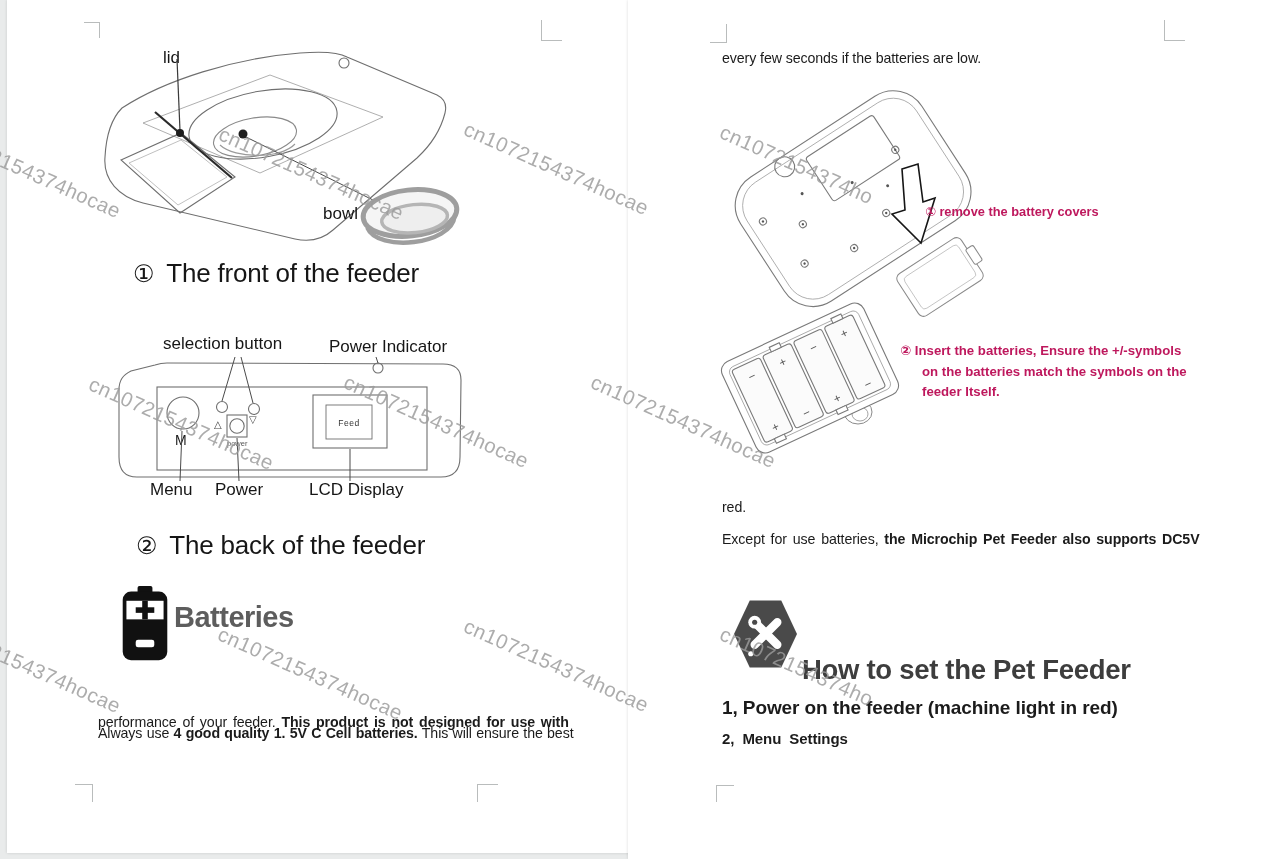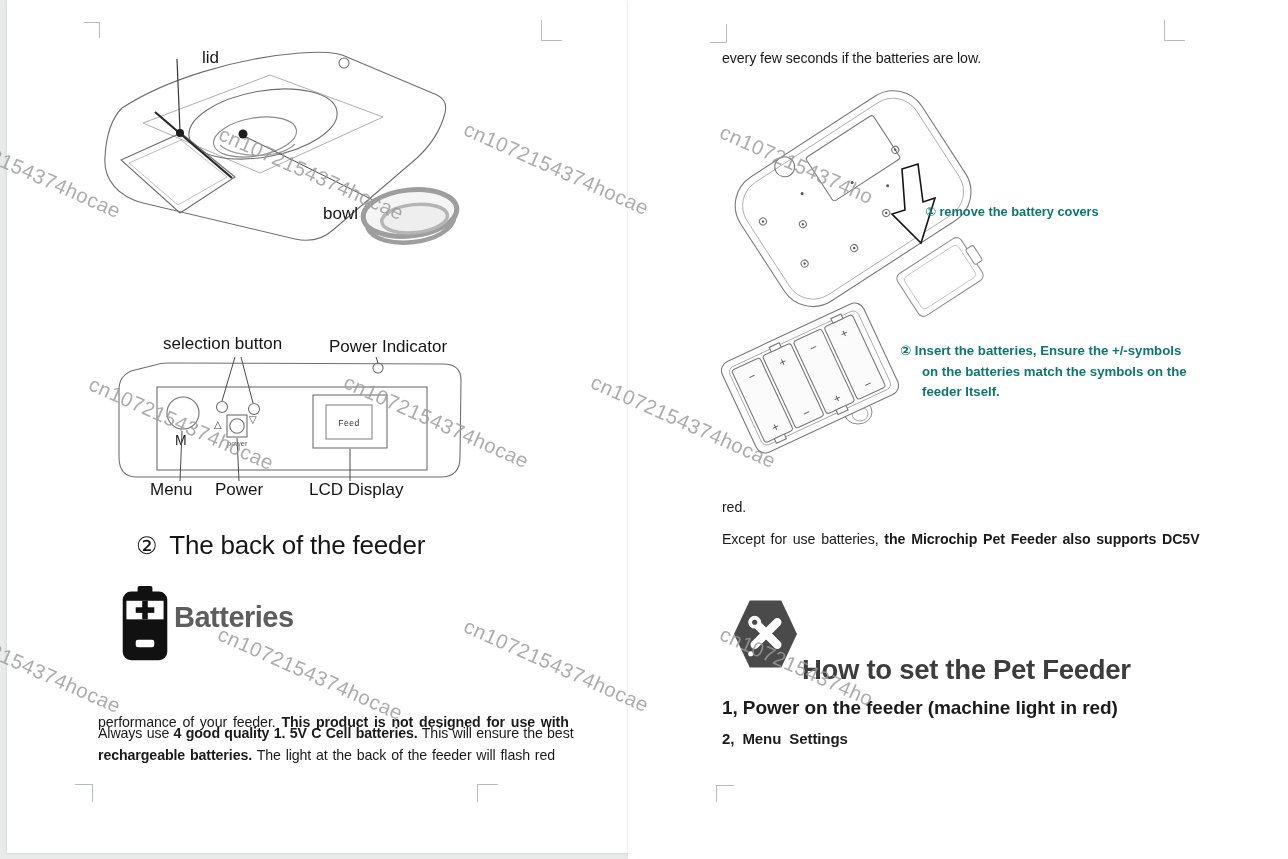--- a/index.html
+++ b/index.html
@@ -9,21 +9,21 @@
   #page-left{left:7px;width:633px;height:853px;}
   #page-right{left:628px;width:700px;height:859px;}
   .lbl{position:absolute;font-size:17px;color:#161616;white-space:nowrap;}
   .caption{position:absolute;font-size:26px;color:#161616;white-space:nowrap;letter-spacing:-0.2px;}
   .caption .num{font-size:24px;margin-right:12px;}
   .body-line{position:absolute;font-size:14.2px;letter-spacing:-0.1px;color:#1b1b1b;white-space:pre;}
   .b{font-weight:700;}
   .ws05{word-spacing:0.5px;} .ws1{word-spacing:1px;} .ws2{word-spacing:2px;}
   .ws25{word-spacing:2.5px;} .ws3{word-spacing:3px;}
   .bold-line{font-weight:700;}
-  .step-text{position:absolute;font-size:13.2px;font-weight:700;color:#0f766e;white-space:nowrap;}
+  .step-text{position:absolute;font-size:13.2px;font-weight:700;color:#be185d;white-space:nowrap;}
   .step2 div+div{padding-left:22px;}
   .step2 div{line-height:20.5px;}
   .wm{position:absolute;transform:rotate(24deg);transform-origin:0 0;white-space:nowrap;
       font-size:20.5px;color:#9b9b9b;opacity:.82;letter-spacing:0.5px;pointer-events:none;z-index:40;}
   .cropmark{position:absolute;z-index:5;}
   .cm-tr{border-top:1px solid #b9bcbc;border-right:1px solid #b9bcbc;}
   .cm-lb{border-left:1px solid #b9bcbc;border-bottom:1px solid #b9bcbc;}
   .cm-tl{border-top:1px solid #b9bcbc;border-left:1px solid #b9bcbc;}
   .cm-rb{border-right:1px solid #b9bcbc;border-bottom:1px solid #b9bcbc;}
   .heading-batteries{position:absolute;font-size:29px;font-weight:700;color:#5d5d5d;letter-spacing:-0.5px;}
@@ -36,21 +36,21 @@
 
 <div id="canvas">
 
   <div class="page" id="page-left">
 
     <div class="cropmark cm-tr" style="left:77px;top:22px;width:15px;height:15px;"></div>
     <div class="cropmark cm-lb" style="left:534px;top:20px;width:20px;height:20px;"></div>
     <div class="cropmark cm-tr" style="left:68px;top:784px;width:17px;height:17px;"></div>
     <div class="cropmark cm-tl" style="left:470px;top:784px;width:20px;height:17px;"></div>
 
-    <div class="lbl" style="left:156px;top:48px;margin-left:39px;">lid</div>
+    <div class="lbl" style="left:156px;top:48px;">lid</div>
     <svg style="left:78px;top:45px;" width="390" height="215" viewBox="0 0 390 215">
       <g stroke="#6f6f6f" stroke-width="1.1" fill="none">
         <path d="M 37,63 C 80,35 150,13 215,8 C 240,6 255,8 262,12 L 352,50 C 360,54 362,60 360,68 C 356,84 346,100 332,113 L 248,185 C 238,194 224,197 210,194 L 58,158 C 34,152 18,135 20,112 C 21,93 26,74 37,63 Z"></path>
         <path d="M 58,78 L 185,30 L 298,72 L 175,128 Z" stroke="#9a9a9a" stroke-width="0.8"></path>
         <ellipse cx="178" cy="79" rx="75" ry="33" transform="rotate(-10 178 79)"></ellipse>
         <ellipse cx="170" cy="92" rx="42" ry="19" transform="rotate(-10 170 92)" stroke="#8a8a8a"></ellipse>
         <path d="M 135,100 C 150,114 196,114 210,99" stroke="#9a9a9a"></path>
         <path d="M 36,115 L 96,88 L 150,132 L 95,168 Z"></path>
         <path d="M 44,118 L 96,95 L 142,132 L 93,160 Z" stroke="#b0b0b0" stroke-width="0.8"></path>
         <circle cx="259" cy="18" r="5"></circle>
@@ -60,20 +60,23 @@
       <circle cx="95" cy="88" r="4" fill="#1d1d1d"></circle>
       <circle cx="158" cy="89" r="4.5" fill="#1d1d1d"></circle>
       <line x1="161" y1="92" x2="288" y2="155" stroke="#4a4a4a" stroke-width="1"></line>
       <g transform="translate(325,168) rotate(-6)">
         <path d="M -44,10 C -36,36 38,36 44,8" stroke="#9e9e9e" stroke-width="4.5" fill="none"></path>
         <ellipse cx="0" cy="0" rx="47" ry="23" fill="#f5f5f5" stroke="#9e9e9e" stroke-width="5"></ellipse>
         <ellipse cx="4" cy="6" rx="33" ry="14" fill="#eeeeee" stroke="#b5b5b5" stroke-width="3.5"></ellipse>
       </g>
     </svg>
     <div class="lbl" style="left:316px;top:204px;">bowl</div>
+    <div class="caption" style="left:126px;top:258px;">
+      <span class="num">①</span><span>The front of the feeder</span>
+    </div>
 
     <div class="lbl" style="left:156px;top:334px;">selection button</div>
     <div class="lbl" style="left:322px;top:337px;">Power Indicator</div>
     <svg style="left:108px;top:335px;" width="350" height="150" viewBox="0 0 350 150">
       <g stroke="#6f6f6f" stroke-width="1.1" fill="none">
         <path d="M 4,55 C 4,45 8,40 16,36 L 40,30 Q 46,28 52,28 L 328,29 Q 346,29 346,45 L 345,122 Q 345,142 326,142 L 22,142 Q 4,142 4,122 Z"></path>
         <rect x="42" y="52" width="270" height="83"></rect>
         <circle cx="263" cy="33" r="5"></circle>
         <circle cx="68" cy="78" r="16"></circle>
         <circle cx="107" cy="72" r="5.5"></circle>
@@ -109,21 +112,20 @@
       <rect x="4" y="6" width="48" height="74" rx="9" fill="#111"></rect>
       <rect x="8" y="16" width="40" height="20" fill="#fff"></rect>
       <rect x="18" y="23" width="20" height="6" fill="#111"></rect>
       <rect x="25" y="16" width="6" height="20" fill="#111"></rect>
       <rect x="18" y="58" width="20" height="8" rx="2.5" fill="#fff"></rect>
     </svg>
     <div class="heading-batteries" style="left:167px;top:601px;">Batteries</div>
 
     <div class="body-line ws05" style="left:91px;top:681px;margin-top:44px;"><span>Always use </span><span class="b">4 good quality 1. 5V C Cell batteries.</span><span> This will ensure the best</span></div>
     <div class="body-line ws2" style="left:91px;top:714px;"><span>performance of your feeder. </span><span class="b">This product is not designed for use with</span></div>
-    <div class="body-line ws1" style="left:91px;top:747px;"><span class="b">rechargeable batteries.</span><span> The light at the back of the feeder will flash red</span></div>
   </div>
 
   <div class="page" id="page-right">
 
     <div class="cropmark cm-rb" style="left:82px;top:24px;width:16px;height:18px;"></div>
     <div class="cropmark cm-lb" style="left:536px;top:20px;width:20px;height:20px;"></div>
     <div class="cropmark cm-tl" style="left:88px;top:785px;width:17px;height:16px;"></div>
 
     <div class="body-line" style="left:94px;top:50px;">every few seconds if the batteries are low.</div>
 

